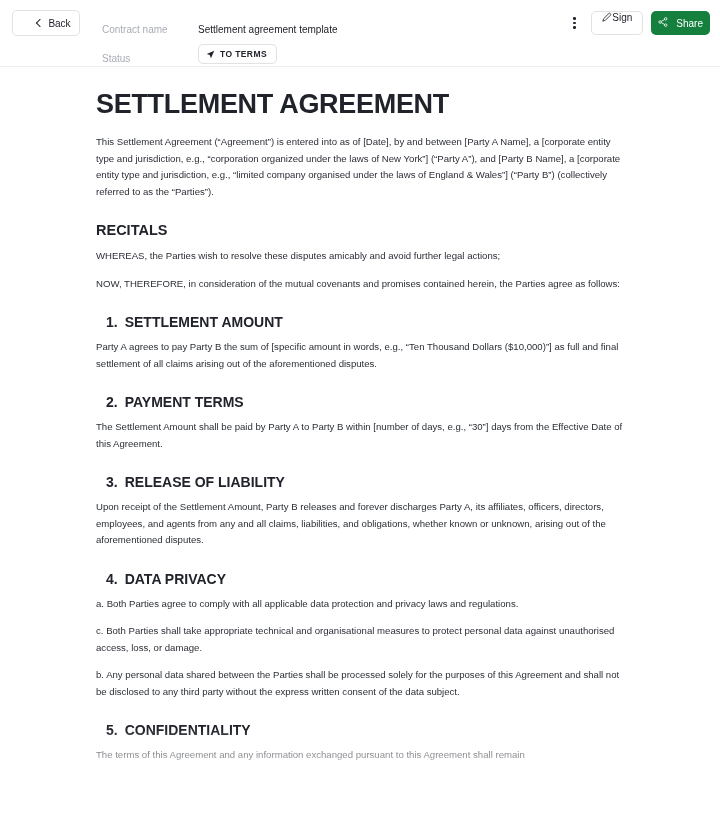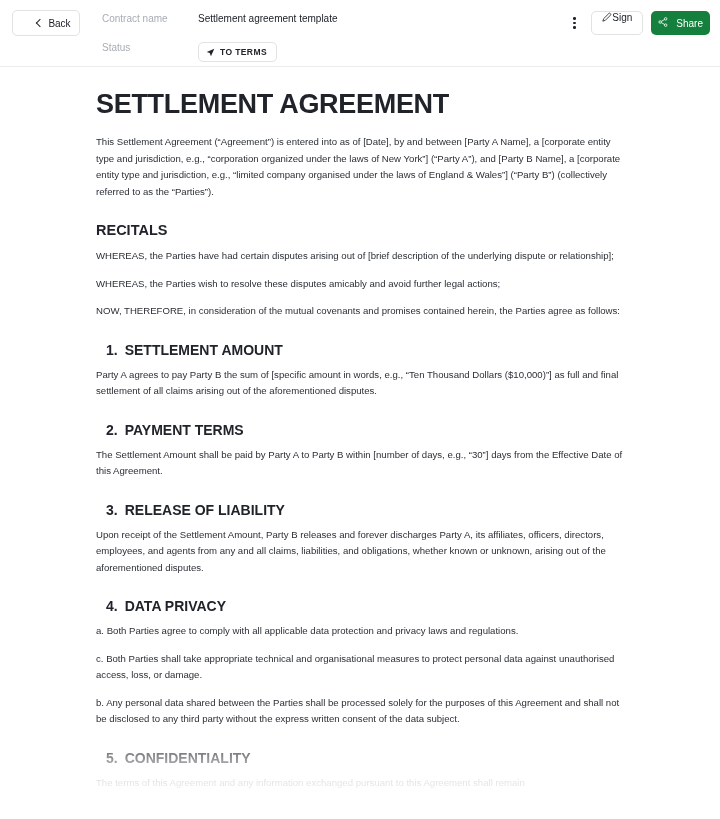--- a/index.html
+++ b/index.html
@@ -60,21 +60,21 @@
   }
 
   .meta {
     position: absolute;
     left: 102px;
     top: 13px;
     font-size: 10px;
   }
   .meta-row {
     display: flex;
-    align-items: flex-start;
+    align-items: flex-end;
     height: 22px;
     margin-bottom: 7px;
   }
   .meta-label {
     width: 96px;
     color: #a8adb5;
     font-size: 10px;
   }
   .meta-value {
     color: #20232a;
@@ -258,21 +258,20 @@
   </div>
 
   <div class="doc-scroll">
     <div class="doc">
 
       <h1>SETTLEMENT AGREEMENT</h1>
 
       <p>This Settlement Agreement (“Agreement”) is entered into as of [Date], by and between [Party A Name], a [corporate entity type and jurisdiction, e.g., “corporation organized under the laws of New York”] (“Party A”), and [Party B Name], a [corporate entity type and jurisdiction, e.g., “limited company organised under the laws of England &amp; Wales”] (“Party B”) (collectively referred to as the “Parties”).</p>
 
       <h2>RECITALS</h2>
-      <p>WHEREAS, the Parties have had certain disputes arising out of [brief description of the underlying dispute or relationship];</p>
       <p>WHEREAS, the Parties wish to resolve these disputes amicably and avoid further legal actions;</p>
       <p>NOW, THEREFORE, in consideration of the mutual covenants and promises contained herein, the Parties agree as follows:</p>
 
       <h3>
         <span class="num">1.</span><span>SETTLEMENT AMOUNT</span>
       </h3>
       <p>Party A agrees to pay Party B the sum of [specific amount in words, e.g., “Ten Thousand Dollars ($10,000)”] as full and final settlement of all claims arising out of the aforementioned disputes.</p>
 
       <h3>
         <span class="num">2.</span><span>PAYMENT TERMS</span>

